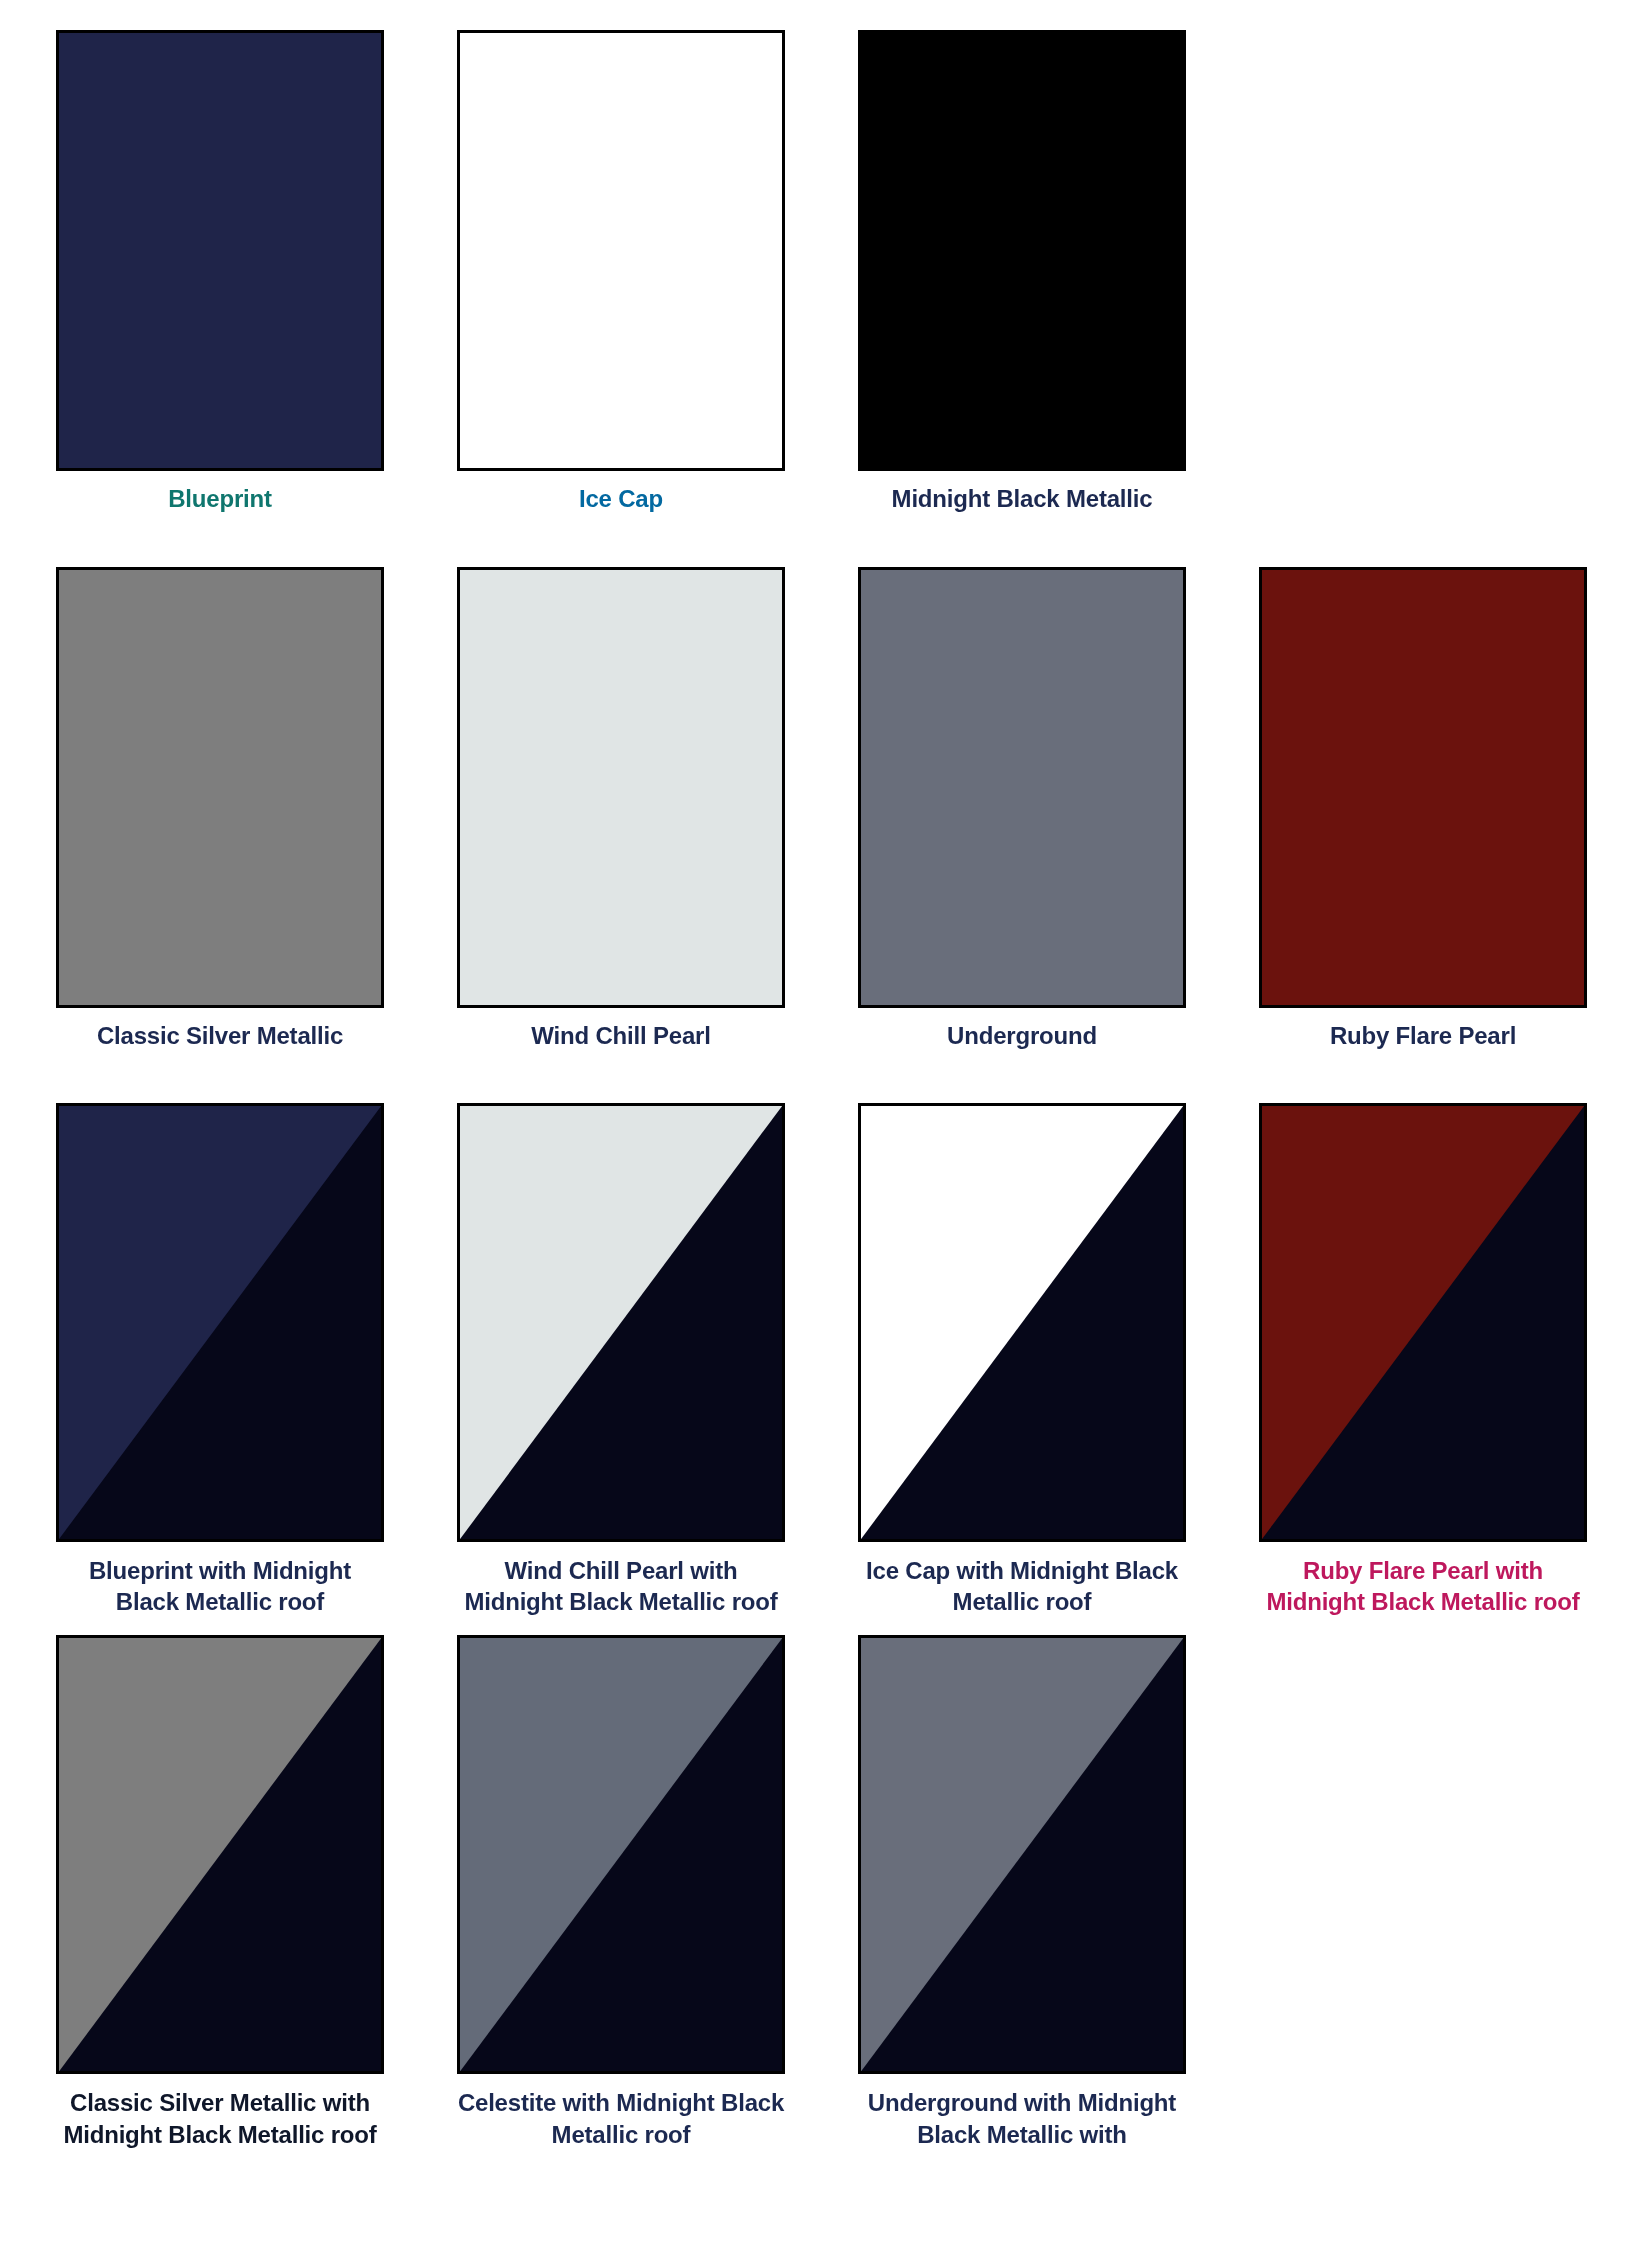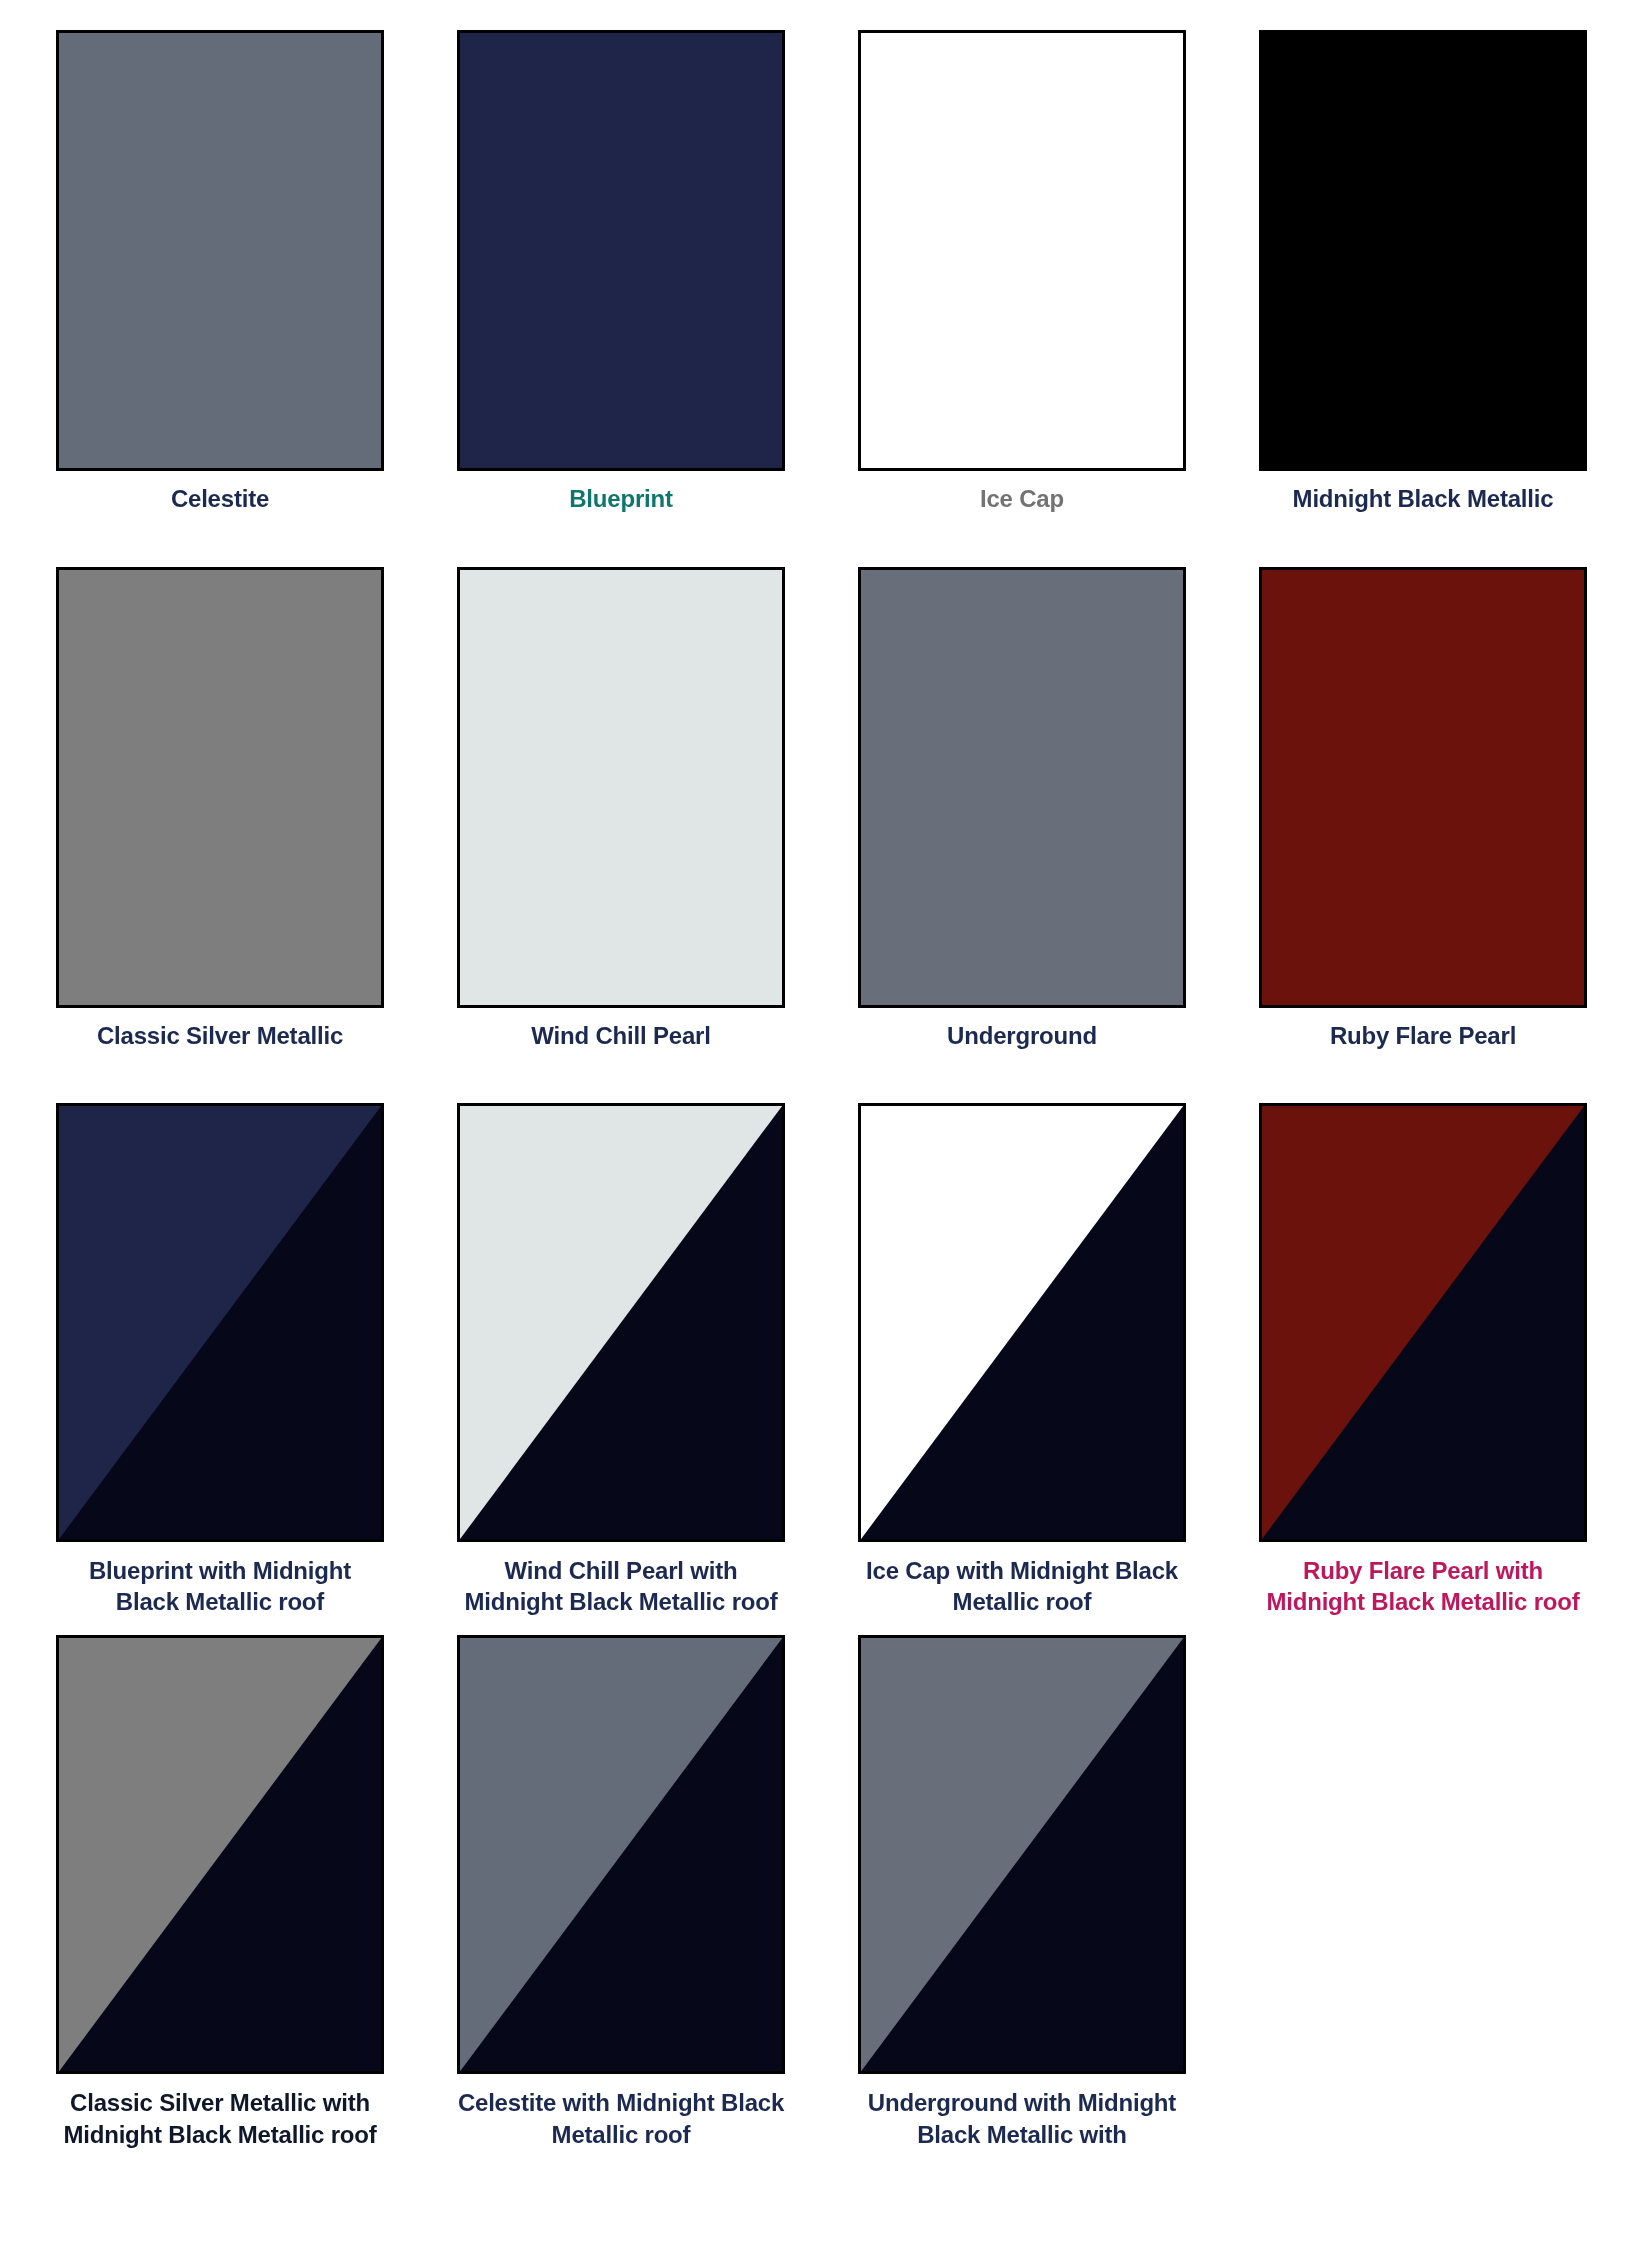--- a/index.html
+++ b/index.html
@@ -102,153 +102,146 @@
     width: 328px;
   }
 </style>
 </head>
 <body>
 
 <div id="swatch-page" style="background: rgb(255, 255, 255);">
 
   <div class="swatch-grid swatch-row-1">
 
-    <div class="swatch-cell">
-      <div class="swatch-chip" style="background: rgb(100, 107, 121); border-color: rgb(0, 0, 0);">
+
+    <div class="swatch-cell">
+      <div class="swatch-chip" style="border-color: rgb(0, 0, 0);">
+        <div class="chip-fill" style="background: rgb(31, 36, 73);"></div>
+
+      </div>
+      <div class="swatch-caption" style="color: #0f766e;">Blueprint</div>
+    </div>
+
+    <div class="swatch-cell">
+      <div class="swatch-chip" style="border-color: rgb(0, 0, 0);">
+        <div class="chip-fill" style="background: rgb(255, 255, 255);"></div>
+
+      </div>
+      <div class="swatch-caption" style="color: #0369a1;">Ice Cap</div>
+    </div>
+
+    <div class="swatch-cell">
+      <div class="swatch-chip" style="border-color: rgb(0, 0, 0);">
+        <div class="chip-fill" style="background: rgb(0, 0, 0);"></div>
+
+      </div>
+      <div class="swatch-caption" style="color: rgb(28, 41, 81);">Midnight Black Metallic</div>
+    </div>
+
+  </div>
+
+  <div class="row-spacer-1"></div>
+
+  <div class="swatch-grid swatch-row-2">
+
+    <div class="swatch-cell">
+      <div class="swatch-chip" style="border-color: rgb(0, 0, 0);">
+        <div class="chip-fill" style="background: rgb(126, 126, 126);"></div>
+
+      </div>
+      <div class="swatch-caption" style="color: rgb(28, 41, 81);">Classic Silver Metallic</div>
+    </div>
+
+    <div class="swatch-cell">
+      <div class="swatch-chip" style="border-color: rgb(0, 0, 0);">
+        <div class="chip-fill" style="background: rgb(224, 229, 229);"></div>
+
+      </div>
+      <div class="swatch-caption" style="color: rgb(28, 41, 81);">Wind Chill Pearl</div>
+    </div>
+
+    <div class="swatch-cell">
+      <div class="swatch-chip" style="border-color: rgb(0, 0, 0);">
+        <div class="chip-fill" style="background: rgb(105, 110, 123);"></div>
+
+      </div>
+      <div class="swatch-caption" style="color: rgb(28, 41, 81);">Underground</div>
+    </div>
+
+    <div class="swatch-cell">
+      <div class="swatch-chip" style="border-color: rgb(0, 0, 0);">
+        <div class="chip-fill" style="background: rgb(107, 18, 13);"></div>
+
+      </div>
+      <div class="swatch-caption" style="color: rgb(28, 41, 81);">Ruby Flare Pearl</div>
+    </div>
+
+  </div>
+
+  <div class="row-spacer-2"></div>
+
+  <div class="swatch-grid swatch-row-3">
+
+    <div class="swatch-cell">
+      <div class="swatch-chip two-tone" style="border-color: rgb(0, 0, 0);">
+        <div class="chip-fill" style="background: rgb(31, 36, 73);"></div>
+        <div class="chip-roof" style="display: block; background: rgb(6, 7, 25); clip-path: polygon(0% 100%, 100% 0%, 100% 100%);"></div>
+      </div>
+      <div class="swatch-caption" style="color: rgb(28, 41, 81);">Blueprint with Midnight Black Metallic roof</div>
+    </div>
+
+    <div class="swatch-cell">
+      <div class="swatch-chip two-tone" style="border-color: rgb(0, 0, 0);">
+        <div class="chip-fill" style="background: rgb(224, 229, 229);"></div>
+        <div class="chip-roof" style="display: block; background: rgb(6, 7, 25); clip-path: polygon(0% 100%, 100% 0%, 100% 100%);"></div>
+      </div>
+      <div class="swatch-caption" style="color: rgb(28, 41, 81);">Wind Chill Pearl with Midnight Black Metallic roof</div>
+    </div>
+
+    <div class="swatch-cell">
+      <div class="swatch-chip two-tone" style="border-color: rgb(0, 0, 0);">
+        <div class="chip-fill" style="background: rgb(255, 255, 255);"></div>
+        <div class="chip-roof" style="display: block; background: rgb(6, 7, 25); clip-path: polygon(0% 100%, 100% 0%, 100% 100%);"></div>
+      </div>
+      <div class="swatch-caption" style="color: rgb(28, 41, 81);">Ice Cap with Midnight Black Metallic roof</div>
+    </div>
+
+    <div class="swatch-cell">
+      <div class="swatch-chip two-tone" style="border-color: rgb(0, 0, 0);">
+        <div class="chip-fill" style="background: rgb(107, 18, 13);"></div>
+        <div class="chip-roof" style="display: block; background: rgb(6, 7, 25); clip-path: polygon(0% 100%, 100% 0%, 100% 100%);"></div>
+      </div>
+      <div class="swatch-caption" style="color: #be185d;">Ruby Flare Pearl with Midnight Black Metallic roof</div>
+    </div>
+
+  </div>
+
+  <div class="row-spacer-3"></div>
+
+  <div class="swatch-grid swatch-row-4">
+
+    <div class="swatch-cell">
+      <div class="swatch-chip two-tone" style="border-color: rgb(0, 0, 0);">
+        <div class="chip-fill" style="background: rgb(126, 126, 126);"></div>
+        <div class="chip-roof" style="display: block; background: rgb(6, 7, 25); clip-path: polygon(0% 100%, 100% 0%, 100% 100%);"></div>
+      </div>
+      <div class="swatch-caption" style="color: #0f172a;">Classic Silver Metallic with Midnight Black Metallic roof</div>
+    </div>
+
+    <div class="swatch-cell">
+      <div class="swatch-chip two-tone" style="border-color: rgb(0, 0, 0);">
         <div class="chip-fill" style="background: rgb(100, 107, 121);"></div>
-
-      </div>
-      <div class="swatch-caption" style="color: rgb(28, 41, 81);">Celestite</div>
-    </div>
-
-    <div class="swatch-cell">
-      <div class="swatch-chip" style="border-color: rgb(0, 0, 0);">
-        <div class="chip-fill" style="background: rgb(31, 36, 73);"></div>
-
-      </div>
-      <div class="swatch-caption" style="color: #0f766e;">Blueprint</div>
-    </div>
-
-    <div class="swatch-cell">
-      <div class="swatch-chip" style="border-color: rgb(0, 0, 0);">
-        <div class="chip-fill" style="background: rgb(255, 255, 255);"></div>
-
-      </div>
-      <div class="swatch-caption" style="color: #737373;">Ice Cap</div>
-    </div>
-
-    <div class="swatch-cell">
-      <div class="swatch-chip" style="border-color: rgb(0, 0, 0);">
-        <div class="chip-fill" style="background: rgb(0, 0, 0);"></div>
-
-      </div>
-      <div class="swatch-caption" style="color: rgb(28, 41, 81);">Midnight Black Metallic</div>
-    </div>
-
-  </div>
-
-  <div class="row-spacer-1"></div>
-
-  <div class="swatch-grid swatch-row-2">
-
-    <div class="swatch-cell">
-      <div class="swatch-chip" style="border-color: rgb(0, 0, 0);">
-        <div class="chip-fill" style="background: rgb(126, 126, 126);"></div>
-
-      </div>
-      <div class="swatch-caption" style="color: rgb(28, 41, 81);">Classic Silver Metallic</div>
-    </div>
-
-    <div class="swatch-cell">
-      <div class="swatch-chip" style="border-color: rgb(0, 0, 0);">
-        <div class="chip-fill" style="background: rgb(224, 229, 229);"></div>
-
-      </div>
-      <div class="swatch-caption" style="color: rgb(28, 41, 81);">Wind Chill Pearl</div>
-    </div>
-
-    <div class="swatch-cell">
-      <div class="swatch-chip" style="border-color: rgb(0, 0, 0);">
+        <div class="chip-roof" style="display: block; background: rgb(6, 7, 25); clip-path: polygon(0% 100%, 100% 0%, 100% 100%);"></div>
+      </div>
+      <div class="swatch-caption" style="color: rgb(28, 41, 81);">Celestite with Midnight Black Metallic roof</div>
+    </div>
+
+    <div class="swatch-cell">
+      <div class="swatch-chip two-tone" style="border-color: rgb(0, 0, 0);">
         <div class="chip-fill" style="background: rgb(105, 110, 123);"></div>
-
-      </div>
-      <div class="swatch-caption" style="color: rgb(28, 41, 81);">Underground</div>
-    </div>
-
-    <div class="swatch-cell">
-      <div class="swatch-chip" style="border-color: rgb(0, 0, 0);">
-        <div class="chip-fill" style="background: rgb(107, 18, 13);"></div>
-
-      </div>
-      <div class="swatch-caption" style="color: rgb(28, 41, 81);">Ruby Flare Pearl</div>
-    </div>
-
-  </div>
-
-  <div class="row-spacer-2"></div>
-
-  <div class="swatch-grid swatch-row-3">
-
-    <div class="swatch-cell">
-      <div class="swatch-chip two-tone" style="border-color: rgb(0, 0, 0);">
-        <div class="chip-fill" style="background: rgb(31, 36, 73);"></div>
-        <div class="chip-roof" style="display: block; background: rgb(6, 7, 25); clip-path: polygon(0% 100%, 100% 0%, 100% 100%);"></div>
-      </div>
-      <div class="swatch-caption" style="color: rgb(28, 41, 81);">Blueprint with Midnight Black Metallic roof</div>
-    </div>
-
-    <div class="swatch-cell">
-      <div class="swatch-chip two-tone" style="border-color: rgb(0, 0, 0);">
-        <div class="chip-fill" style="background: rgb(224, 229, 229);"></div>
-        <div class="chip-roof" style="display: block; background: rgb(6, 7, 25); clip-path: polygon(0% 100%, 100% 0%, 100% 100%);"></div>
-      </div>
-      <div class="swatch-caption" style="color: rgb(28, 41, 81);">Wind Chill Pearl with Midnight Black Metallic roof</div>
-    </div>
-
-    <div class="swatch-cell">
-      <div class="swatch-chip two-tone" style="border-color: rgb(0, 0, 0);">
-        <div class="chip-fill" style="background: rgb(255, 255, 255);"></div>
-        <div class="chip-roof" style="display: block; background: rgb(6, 7, 25); clip-path: polygon(0% 100%, 100% 0%, 100% 100%);"></div>
-      </div>
-      <div class="swatch-caption" style="color: rgb(28, 41, 81);">Ice Cap with Midnight Black Metallic roof</div>
-    </div>
-
-    <div class="swatch-cell">
-      <div class="swatch-chip two-tone" style="border-color: rgb(0, 0, 0);">
-        <div class="chip-fill" style="background: rgb(107, 18, 13);"></div>
-        <div class="chip-roof" style="display: block; background: rgb(6, 7, 25); clip-path: polygon(0% 100%, 100% 0%, 100% 100%);"></div>
-      </div>
-      <div class="swatch-caption" style="color: #be185d;">Ruby Flare Pearl with Midnight Black Metallic roof</div>
-    </div>
-
-  </div>
-
-  <div class="row-spacer-3"></div>
-
-  <div class="swatch-grid swatch-row-4">
-
-    <div class="swatch-cell">
-      <div class="swatch-chip two-tone" style="border-color: rgb(0, 0, 0);">
-        <div class="chip-fill" style="background: rgb(126, 126, 126);"></div>
-        <div class="chip-roof" style="display: block; background: rgb(6, 7, 25); clip-path: polygon(0% 100%, 100% 0%, 100% 100%);"></div>
-      </div>
-      <div class="swatch-caption" style="color: #0f172a;">Classic Silver Metallic with Midnight Black Metallic roof</div>
-    </div>
-
-    <div class="swatch-cell">
-      <div class="swatch-chip two-tone" style="border-color: rgb(0, 0, 0);">
-        <div class="chip-fill" style="background: rgb(100, 107, 121);"></div>
-        <div class="chip-roof" style="display: block; background: rgb(6, 7, 25); clip-path: polygon(0% 100%, 100% 0%, 100% 100%);"></div>
-      </div>
-      <div class="swatch-caption" style="color: rgb(28, 41, 81);">Celestite with Midnight Black Metallic roof</div>
-    </div>
-
-    <div class="swatch-cell">
-      <div class="swatch-chip two-tone" style="border-color: rgb(0, 0, 0);">
-        <div class="chip-fill" style="background: rgb(105, 110, 123);"></div>
         <div class="chip-roof" style="display: block; background: rgb(6, 7, 25); clip-path: polygon(0% 100%, 100% 0%, 100% 100%);"></div>
       </div>
       <div class="swatch-caption" style="color: rgb(28, 41, 81);">Underground with Midnight Black Metallic with</div>
     </div>
 
     <div class="empty-cell"></div>
 
   </div>
 
 </div>

